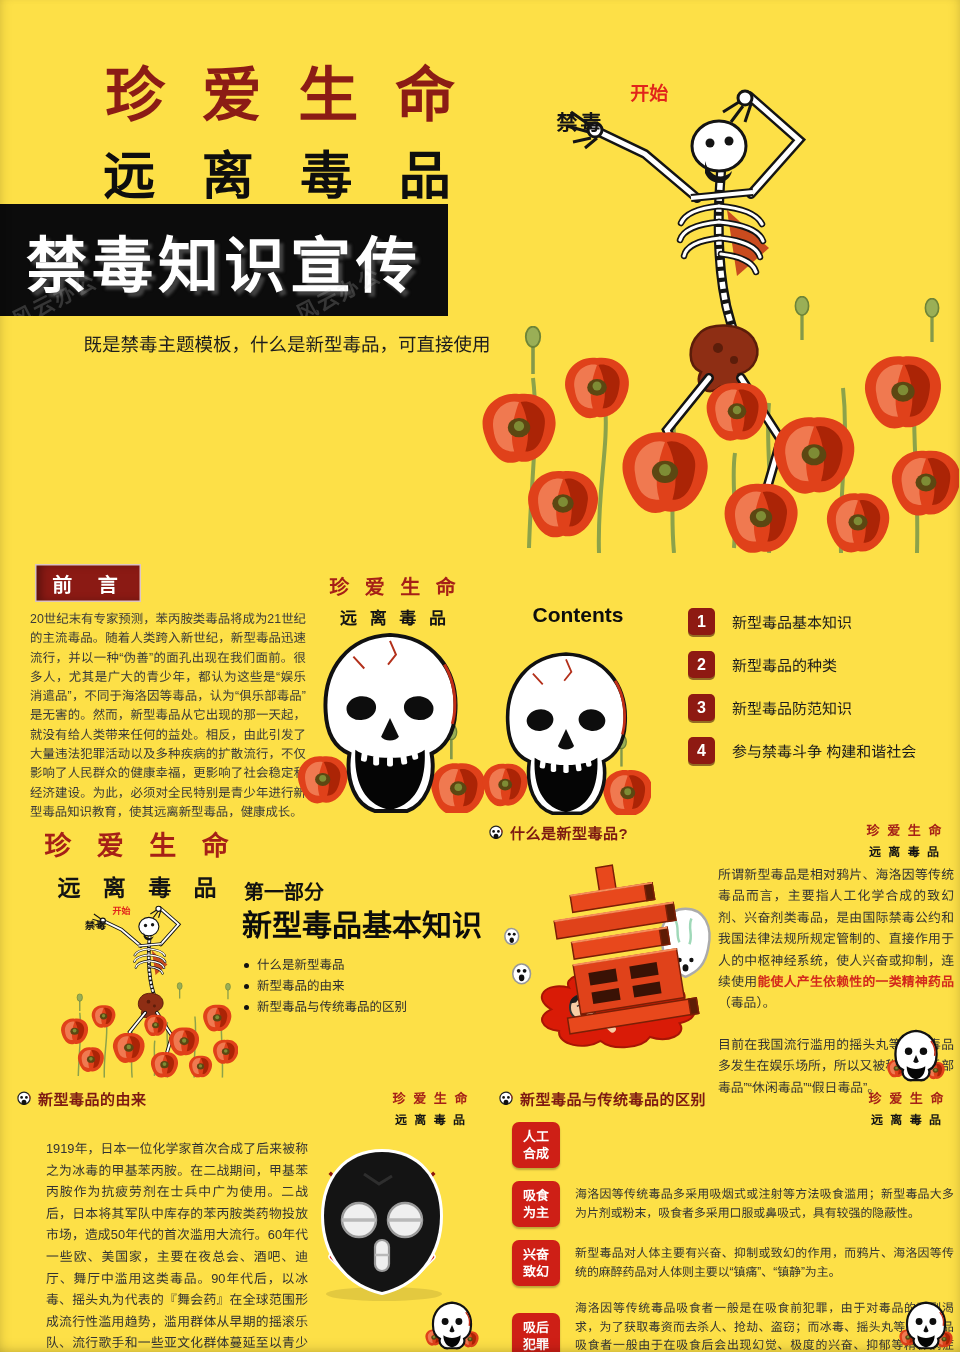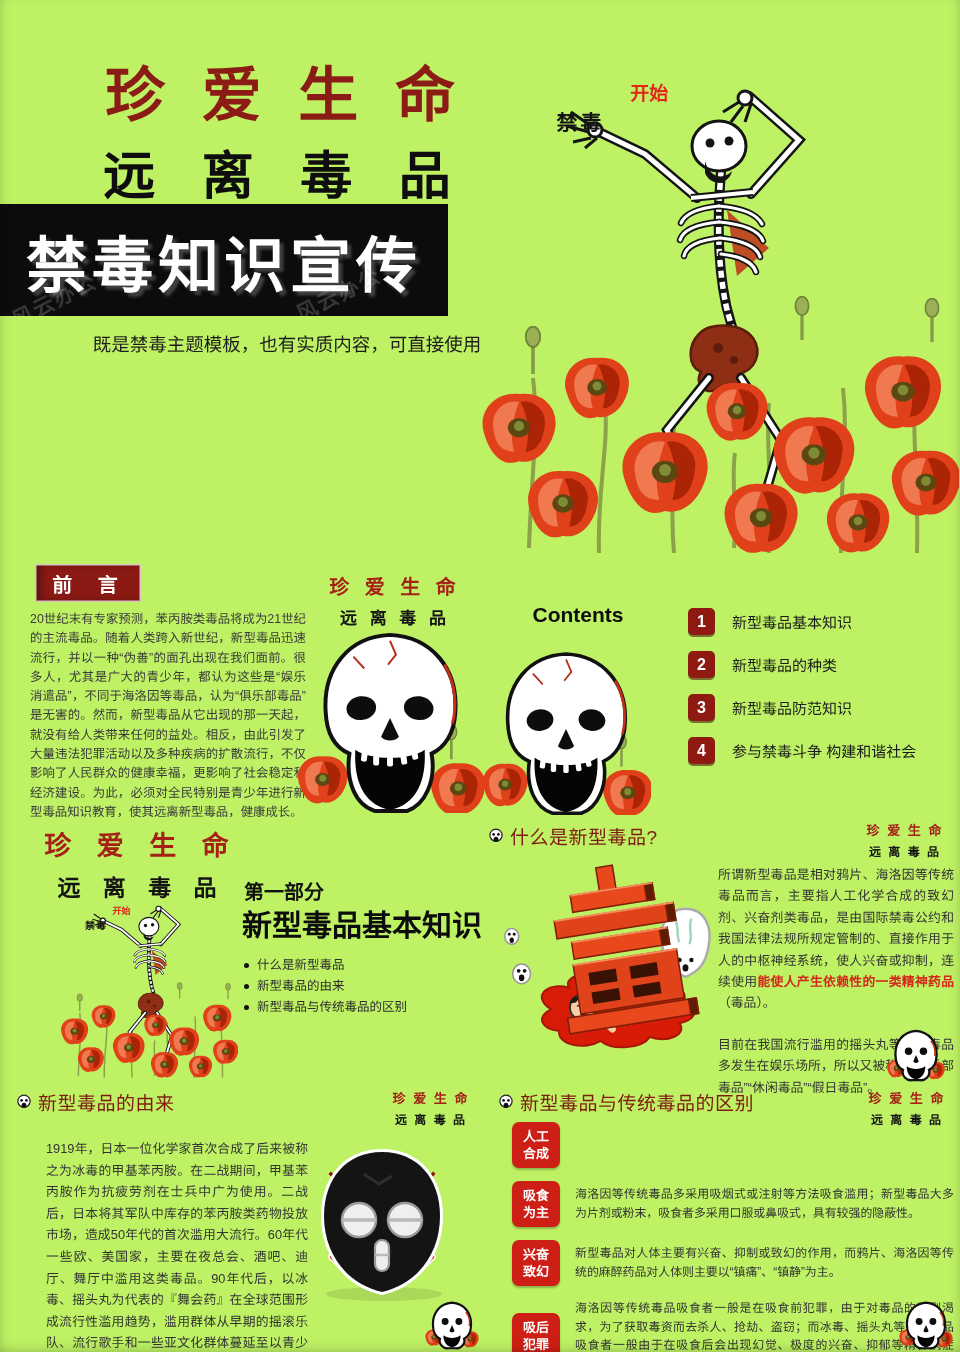--- a/index.html
+++ b/index.html
@@ -1,19 +1,19 @@
 <!DOCTYPE html>
 <html lang="zh-CN"><head>
 <meta charset="utf-8">
 <title>禁毒知识宣传</title>
 <style>
   * { margin:0; padding:0; box-sizing:border-box; }
   html,body { background:#ffffff; }
   body { width:960px; font-family:"Liberation Sans","DejaVu Sans",sans-serif; }
-  #canvas { position:relative; width:960px; height:1352px; background:#bef264; overflow:hidden; }
+  #canvas { position:relative; width:960px; height:1352px; background:#fde047; overflow:hidden; }
 
   .abs { position:absolute; }
 
   
   .cover-title1 { left:45px; top:46px; width:480px; text-align:center;
     font-size:60px; font-weight:900; color:#8B1C15; letter-spacing:10px; }
   .cover-title2 { left:45px; top:134px; width:480px; text-align:center;
     font-size:52px; font-weight:900; color:#0e0e0e; letter-spacing:16px; }
   .banner { left:0; top:204px; width:448px; height:112px; background:#0c0c0c;
     display:flex; align-items:center; justify-content:center; overflow:hidden; }
@@ -71,21 +71,21 @@
   .part1-kicker { left:244px; top:876px; font-size:20px; font-weight:800; color:#111; }
   .part1-title { left:242px; top:901px; font-size:30px; font-weight:900; color:#0c0c0c; }
   .part1-bullets { left:244px; top:955px; list-style:none; }
   .part1-bullets li { position:relative; font-size:12.5px; color:#2e2e2e; line-height:21px; padding-left:13px; }
   .part1-bullets li::before { content:""; position:absolute; left:0; top:8px; width:5px; height:5px;
     border-radius:50%; background:#111; }
 
   
   .sec-header { display:flex; align-items:center; gap:6px; }
   .sec-header .hicon { width:16px; height:16px; flex:0 0 16px; }
-  .sec-header h3 { font-size:19px; font-weight:400; color:#7E1A12; letter-spacing:.5px; }
+  .sec-header h3 { font-size:15px; font-weight:700; color:#7E1A12; letter-spacing:.5px; }
 
   .body-text { font-size:12.8px; line-height:21.4px; color:#333; text-align:justify; }
   .red-strong { color:#D3281C; font-weight:800; }
 
   
   .diff-rows { left:512px; top:1122px; width:442px; display:flex; flex-direction:column; gap:13px; }
   .diff-row { display:flex; align-items:center; }
   .diff-tag { flex:0 0 48px; background:#CE1F16; border-radius:7px; color:#fff;
     font-size:13px; font-weight:700; text-align:center; padding:6px 2px; line-height:17px;
     box-shadow:0 2px 2px rgba(0,0,0,.25); }
@@ -330,21 +330,21 @@
   <section>
     <h1 class="abs cover-title1">珍 爱 生 命</h1>
     <h1 class="abs cover-title2">远 离 毒 品</h1>
 
     <div class="abs banner">
       <span class="banner-text">禁毒知识宣传</span>
       <span class="wm wm-a">风云办公</span>
       <span class="wm wm-b">风云办公</span>
     </div>
 
-    <p class="abs cover-subtitle">既是禁毒主题模板，也有实质内容，可直接使用</p>
+    <p class="abs cover-subtitle">既是禁毒主题模板，什么是新型毒品，可直接使用</p>
 
     <div class="fig fig-skel-big" style="left:468px; top:48px; width:492px; height:505px;">
       <svg viewBox="0 0 490 505" xmlns:xlink="http://www.w3.org/1999/xlink" aria-hidden="true">
         <use href="#sym-skeleton" xlink:href="#sym-skeleton"></use>
       </svg>
       <span class="fig-label label-start">开始</span>
       <span class="fig-label label-jindu">禁毒</span>
     </div>
   </section>
 

